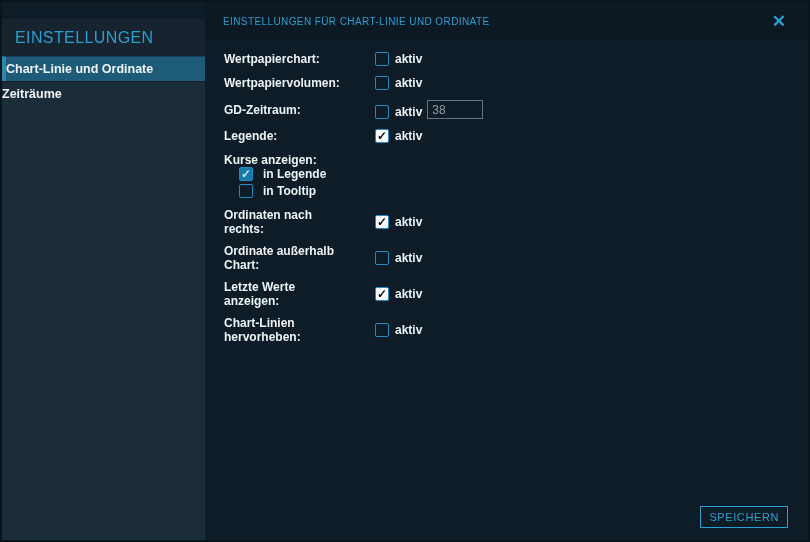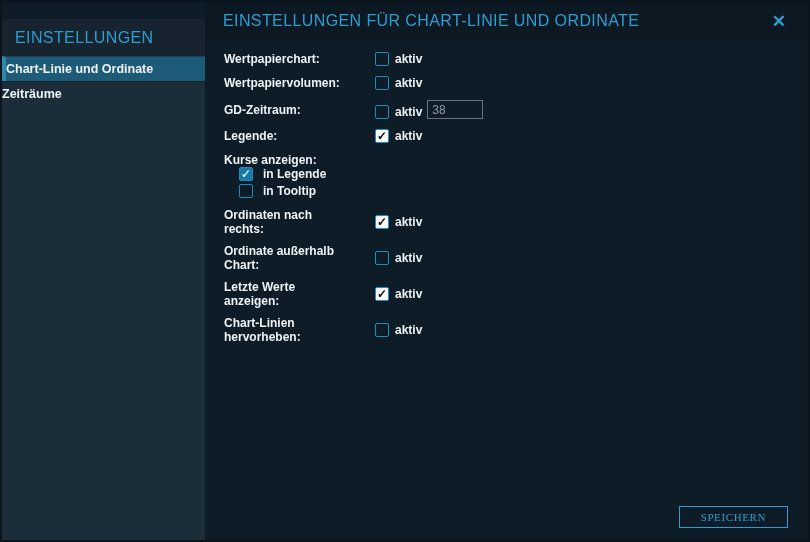--- a/index.html
+++ b/index.html
@@ -45,21 +45,21 @@
   
   .main{
     position:absolute;top:0;left:203px;right:0;bottom:0;
     background:var(--main-bg);
   }
   .main-header{
     height:38px;display:flex;align-items:center;justify-content:space-between;
     padding:0 18px;background:var(--main-header-bg);
   }
   .main-title{
-    color:var(--accent);font-size:16px;font-weight:400;letter-spacing:.4px;
+    color:var(--accent);font-size:10px;font-weight:400;letter-spacing:.4px;
   }
   .close-btn{
     background:none;border:none;color:var(--accent);
     font-size:17px;font-weight:bold;line-height:1;cursor:pointer;
     padding:2px 4px;
   }
   
   .form{padding:12px 0 0 19px;}
   .row{display:flex;align-items:center;margin-bottom:10px;}
   .row.top{align-items:flex-start;flex-direction:column;}
@@ -91,22 +91,22 @@
     width:56px;height:19px;margin-left:5px;
     background:transparent;border:1px solid #66737e;
     color:#909ba4;font-size:12px;padding:0 4px;
     font-family:"Liberation Sans",sans-serif;
   }
   
   .save-btn{
     position:absolute;right:20px;bottom:12px;
     background:transparent;border:1px solid var(--accent);
     color:var(--accent);font-size:11px;letter-spacing:.6px;
-    padding:4px 21px;cursor:pointer;
-    font-family:Liberation Serif, serif;
+    padding:4px 8px;cursor:pointer;
+    font-family:Liberation Sans, sans-serif;
   }
 </style>
 </head>
 <body>
 
 <div class="window">
 
   <aside class="sidebar">
     <div class="sidebar-header">EINSTELLUNGEN</div>
     <nav>

